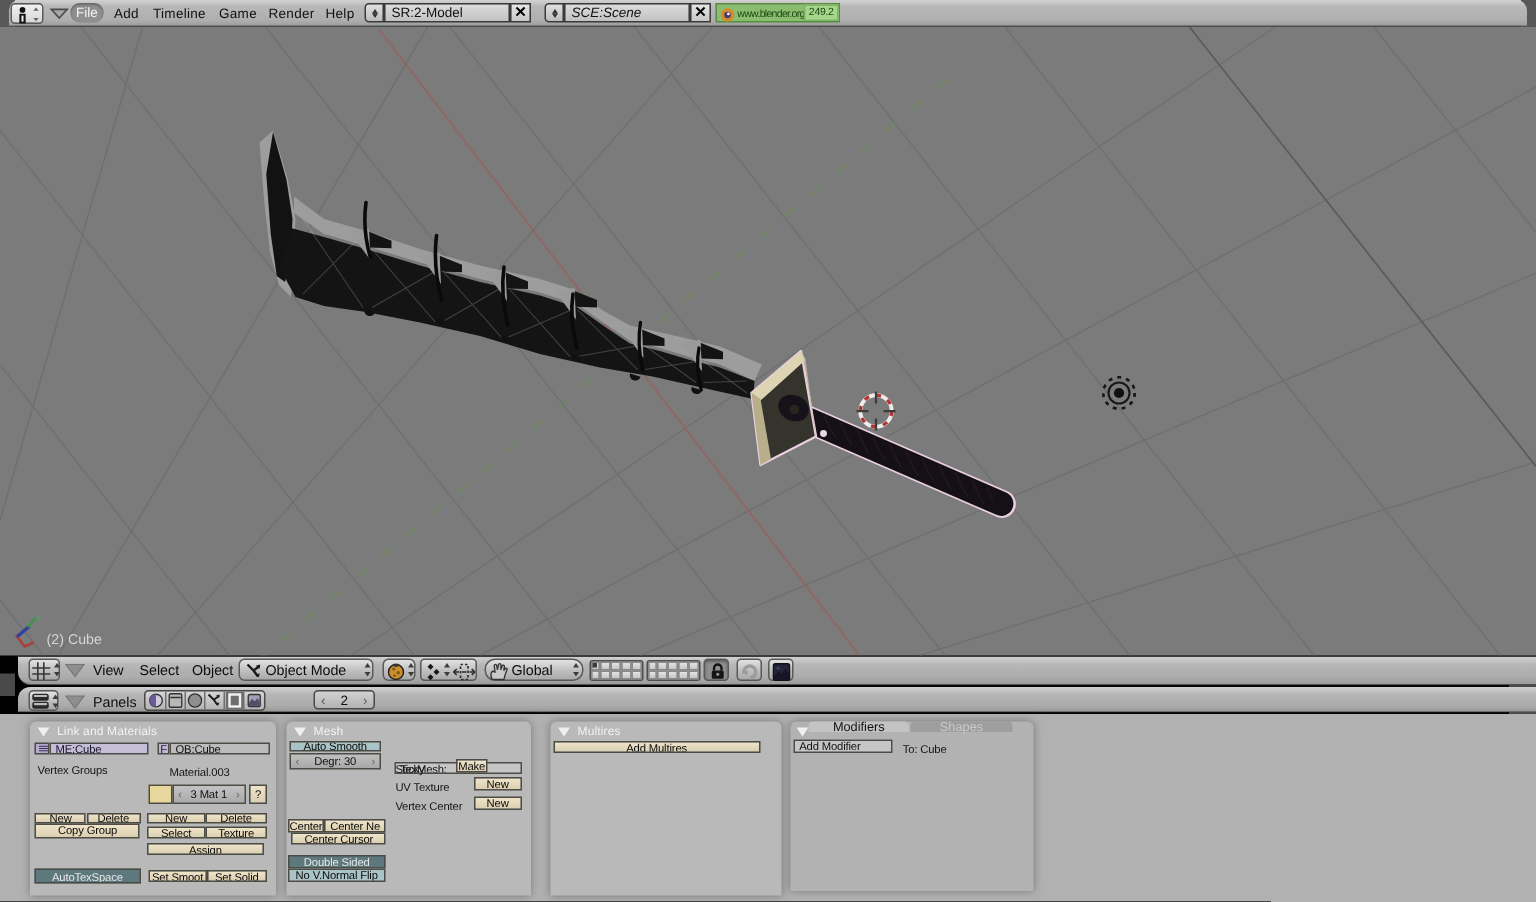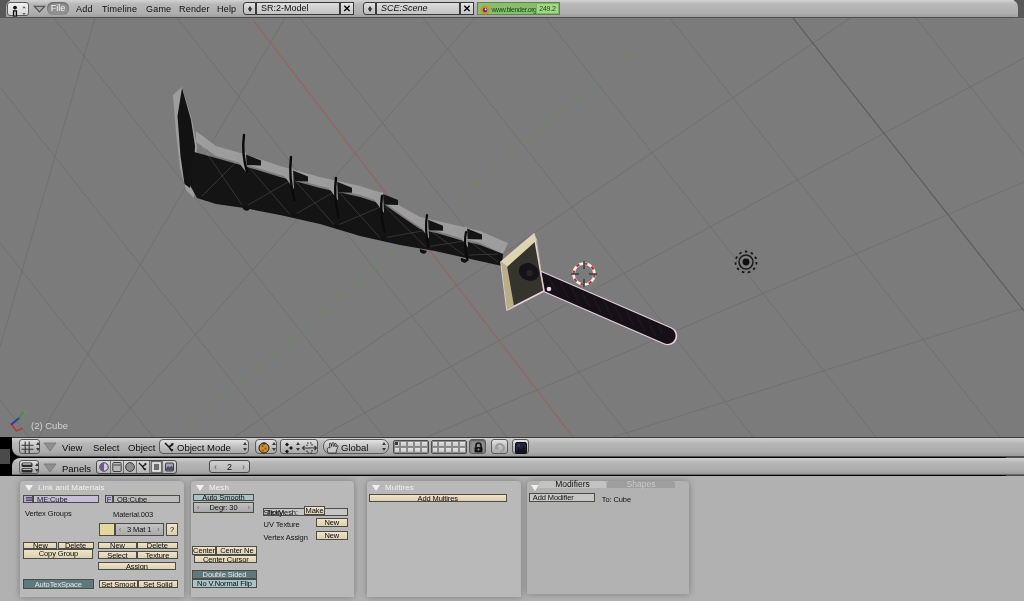--- a/index.html
+++ b/index.html
@@ -410,21 +410,21 @@
   <div class="panel" style="left:191px;top:5px;width:163px;height:116px;"></div>
   <div class="tri" style="left:196px;top:9px;"></div>
   <span class="ptitle" style="left:209px;top:7px;">Mesh</span>
   <div class="btn2" style="left:193px;top:17.9px;width:61px;height:7.3px;background:#a9c3c6;line-height:6.3px;color:#0a0a0a;">Auto Smooth</div>
   <div class="btn2" style="left:193px;top:26px;width:61px;height:10.5px;background:linear-gradient(#c0c0c0,#a8a8a8);line-height:9.5px;color:#111;"><span style="position:absolute;left:3px;color:#666">‹</span>Degr: 30<span style="position:absolute;right:3px;color:#666">›</span></div>
   <div class="btn2" style="left:262.6px;top:17.9px;width:85px;height:8px;background:#c6c6c6;text-align:left;padding-left:3px;line-height:7px;color:#111;margin-top:14px;">TexMesh:</div>
   <span class="lbl" style="left:263.6px;top:31.5px;">Sticky</span>
   <div class="btn" style="left:304px;top:30px;width:21px;height:9.3px;line-height:8.3px;">Make</div>
   <span class="lbl" style="left:263.6px;top:44.1px;">UV Texture</span>
   <div class="btn" style="left:316px;top:42px;width:31.5px;height:9.4px;line-height:8.4px;">New</div>
-  <span class="lbl" style="left:263.6px;top:56.7px;">Vertex Assign</span>
+  <span class="lbl" style="left:263.6px;top:56.7px;">Vertex Center</span>
   <div class="btn" style="left:316px;top:54.6px;width:31.5px;height:9.4px;line-height:8.4px;">New</div>
   <div class="btn" style="left:191.7px;top:70.3px;width:24.7px;height:8.4px;line-height:7.4px;">Center</div>
   <div class="btn" style="left:216.4px;top:70.3px;width:40.9px;height:8.4px;line-height:7.4px;">Center Ne</div>
   <div class="btn" style="left:194.4px;top:79.1px;width:62.9px;height:8px;line-height:7px;">Center Cursor</div>
   <div class="btn2" style="left:191.7px;top:94.4px;width:65.6px;height:8.4px;background:#5d797e;color:#e8e8e8;line-height:7.4px;">Double Sided</div>
   <div class="btn2" style="left:191.7px;top:103.2px;width:65.6px;height:9px;background:#a9c3c6;color:#0a0a0a;line-height:8px;">No V.Normal Flip</div>
 
   <div class="panel" style="left:367px;top:5px;width:154px;height:116px;"></div>
   <div class="tri" style="left:372px;top:9px;"></div>
   <span class="ptitle" style="left:385px;top:7px;">Multires</span>

